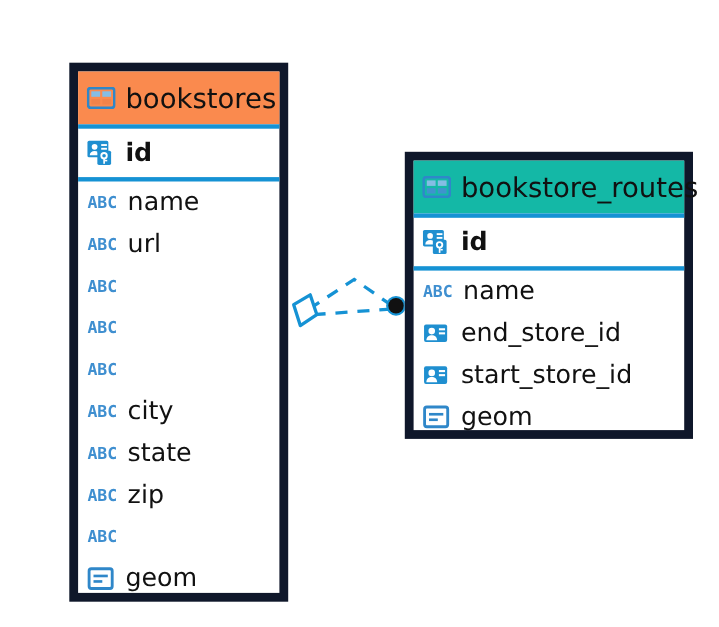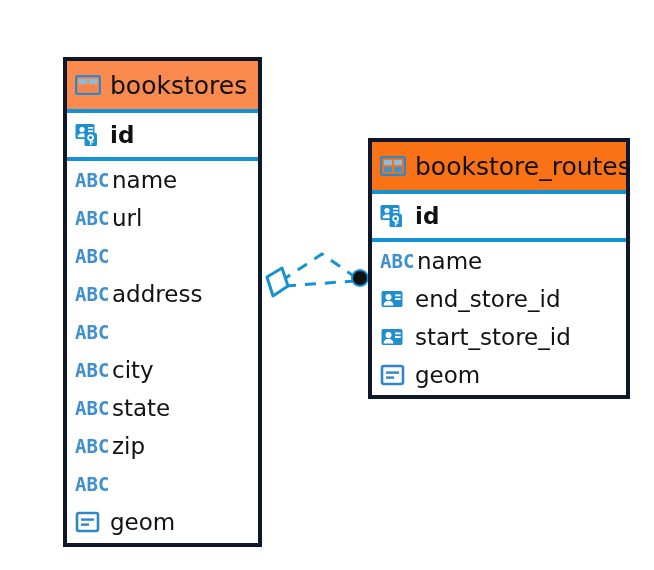--- a/index.html
+++ b/index.html
@@ -17,34 +17,34 @@
 
   #canvas {
     position: absolute;
     inset: 0;
   }
 
   
   .entity {
     position: absolute;
     box-sizing: border-box;
-    border: 4px solid #0f172a;
+    border: 8px solid #0f172a;
     background: #ffffff;
   }
 
   .entity-header {
     display: flex;
     align-items: center;
     box-sizing: border-box;
     height: 48px;
     padding-left: 8px;
     gap: 9px;
   }
   .entity-header.accent  { background: #fa8a4e; }
-  .entity-header.neutral { background: #f97316; align-items: center; }
+  .entity-header.neutral { background: #14b8a6; align-items: center; }
 
   .entity-title {
     font-size: 25px;
     color: #111111;
     line-height: 1;
     white-space: nowrap;
   }
 
   .pk-section {
     border-top: 4px solid #1592d4;
@@ -76,21 +76,21 @@
   .icon {
     display: inline-flex;
     align-items: center;
     justify-content: center;
     flex: 0 0 auto;
   }
   .icon svg { display: block; }
 
   .abc-icon {
     font-family: "DejaVu Sans Mono", monospace;
-    font-size: 19px;
+    font-size: 15px;
     font-weight: bold;
     color: #3f8fd0;
     letter-spacing: 0px;
     width: 28px;
     line-height: 1;
     text-align: center;
     user-select: none;
   }
 
   
@@ -168,21 +168,20 @@
         <span class="abc-icon">ABC</span>
         <span class="field-label">url</span>
       </div>
 
       <div class="field-row">
         <span class="abc-icon">ABC</span>
       </div>
 
       <div class="field-row">
         <span class="abc-icon">ABC</span>
-        <span class="field-label">address</span>
       </div>
 
       <div class="field-row">
         <span class="abc-icon">ABC</span>
       </div>
 
       <div class="field-row">
         <span class="abc-icon">ABC</span>
         <span class="field-label">city</span>
       </div>

